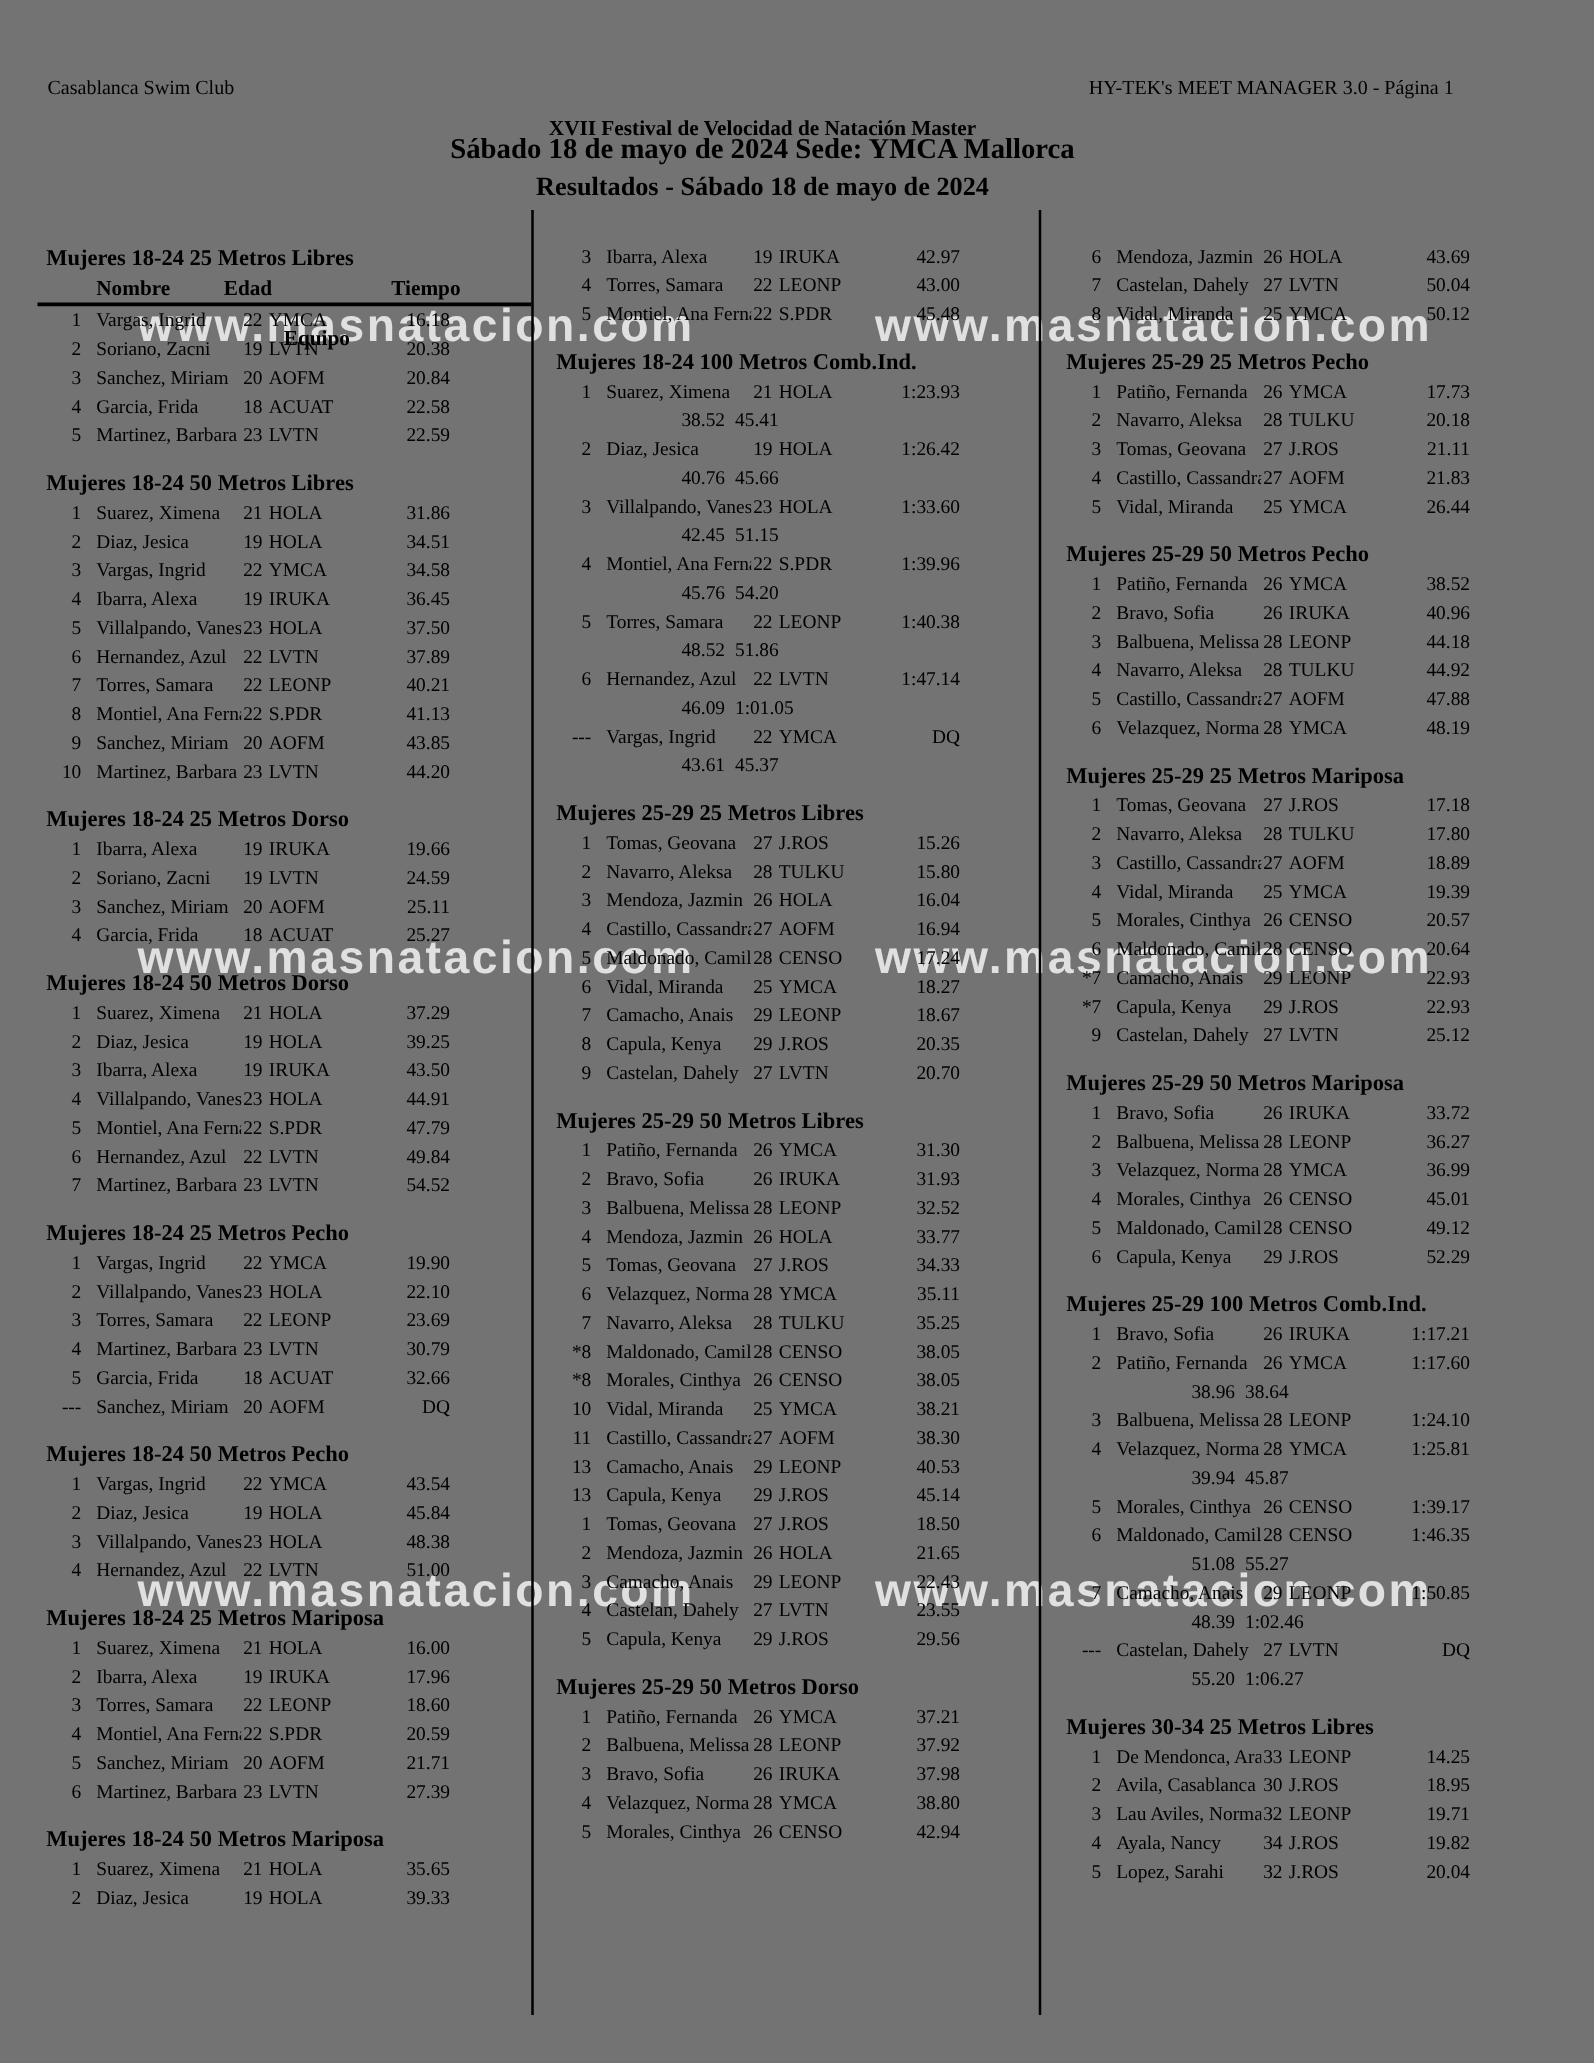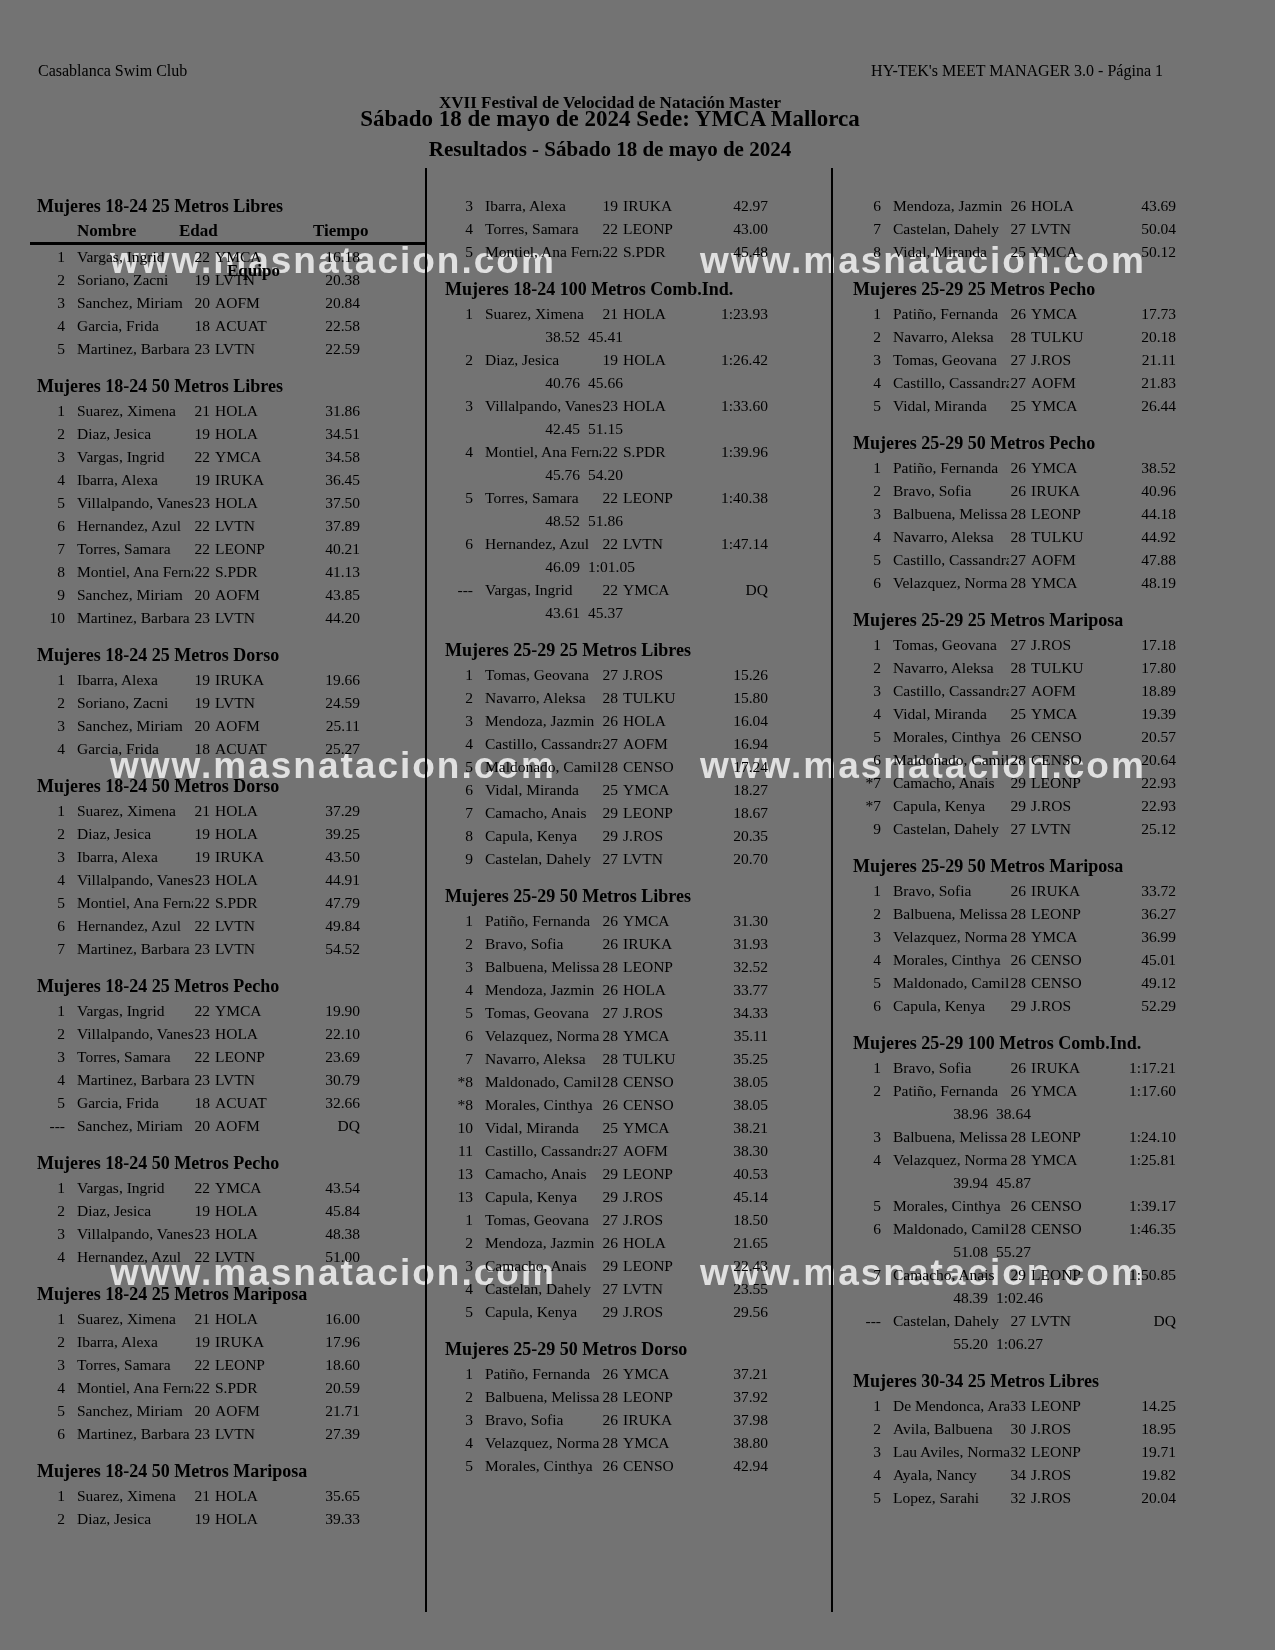--- a/index.html
+++ b/index.html
@@ -1009,21 +1009,21 @@
       <div class="event-title">Mujeres 30-34 25 Metros Libres</div>
       <div class="row">
         <span class="place">1</span>
         <span class="name">De Mendonca, Aratxa</span>
         <span class="age">33</span>
         <span class="team">LEONP</span>
         <span class="time">14.25</span>
       </div>
       <div class="row">
         <span class="place">2</span>
-        <span class="name">Avila, Balbuena</span>
+        <span class="name">Avila, Casablanca</span>
         <span class="age">30</span>
         <span class="team">J.ROS</span>
         <span class="time">18.95</span>
       </div>
       <div class="row">
         <span class="place">3</span>
         <span class="name">Lau Aviles, Norma</span>
         <span class="age">32</span>
         <span class="team">LEONP</span>
         <span class="time">19.71</span>

